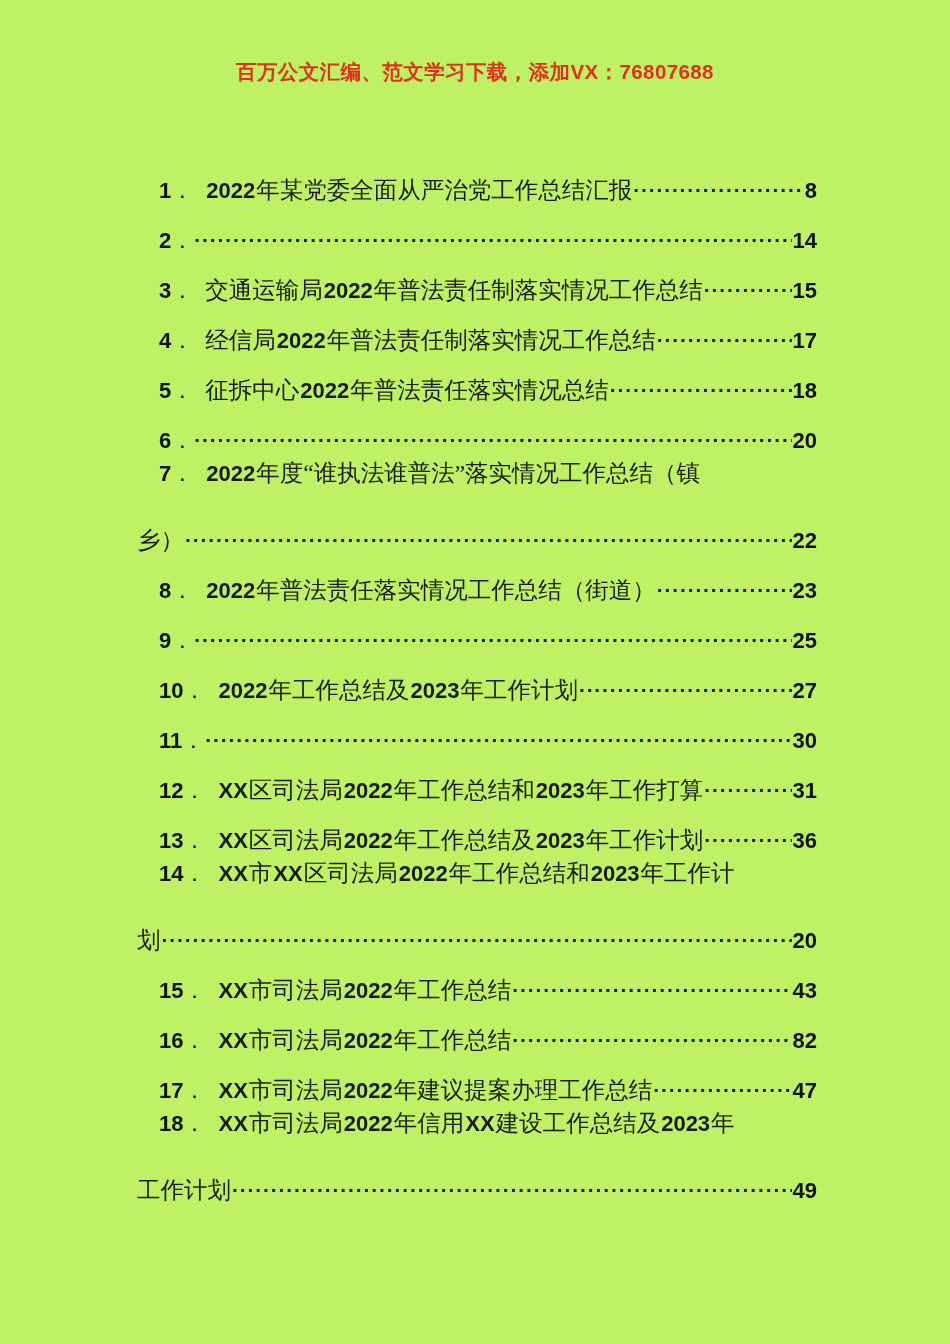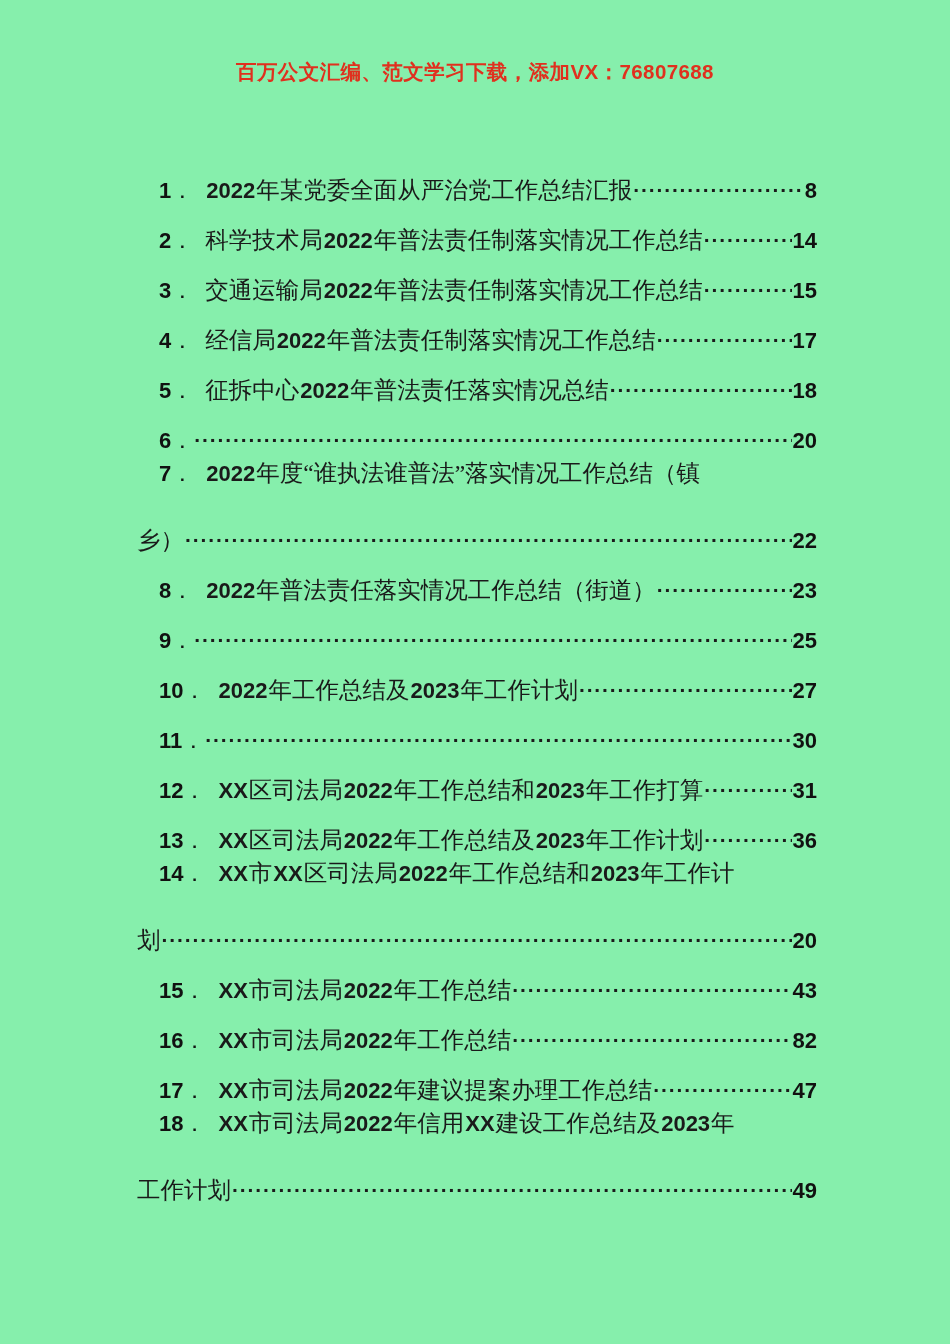--- a/index.html
+++ b/index.html
@@ -13,21 +13,21 @@
     height: 1344px;
     position: relative;
     overflow: hidden;
     font-family: "Liberation Serif", "DejaVu Serif", serif;
     -webkit-font-smoothing: antialiased;
   }
 
   .page {
     position: absolute;
     inset: 0;
-    background: #86efac;
+    background: #bef264;
   }
 
   
   .promo-header {
     position: absolute;
     top: 58px;
     left: 0;
     width: 950px;
     text-align: center;
     color: #e0301e;
@@ -147,21 +147,20 @@
         <div class="toc-line first">
           <span class="toc-num">1</span>
           <span class="toc-title"><span class="lat">2022</span>年某党委全面从严治党工作总结汇报</span>
           <span class="toc-dots"></span>
           <span class="toc-page">8</span>
         </div>
       </div>
       <div class="toc-entry">
         <div class="toc-line first">
           <span class="toc-num">2</span>
-          <span class="toc-title">科学技术局<span class="lat">2022</span>年普法责任制落实情况工作总结</span>
           <span class="toc-dots"></span>
           <span class="toc-page">14</span>
         </div>
       </div>
       <div class="toc-entry">
         <div class="toc-line first">
           <span class="toc-num">3</span>
           <span class="toc-title">交通运输局<span class="lat">2022</span>年普法责任制落实情况工作总结</span>
           <span class="toc-dots"></span>
           <span class="toc-page">15</span>

